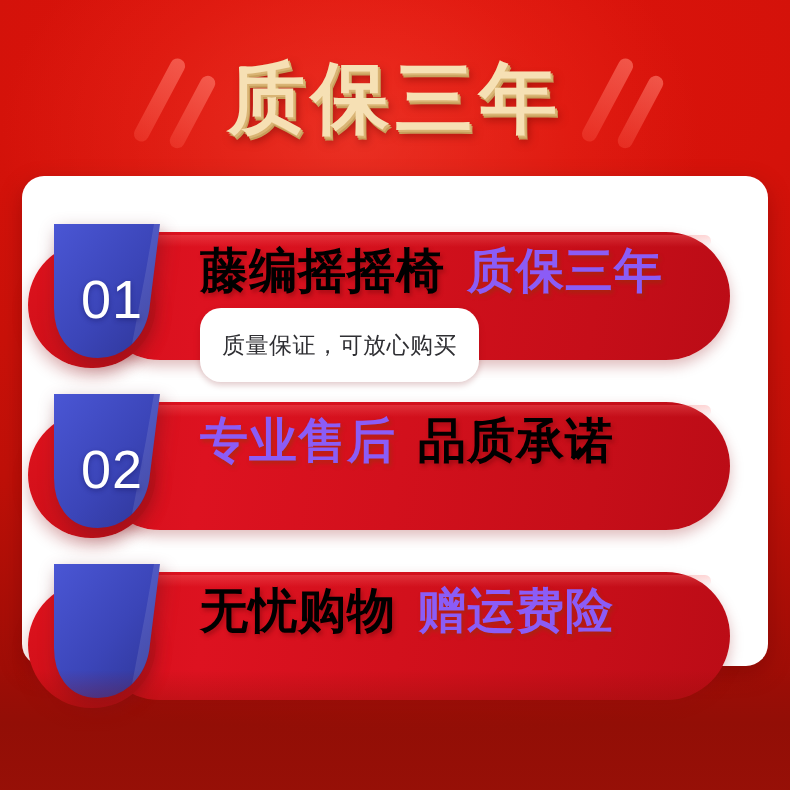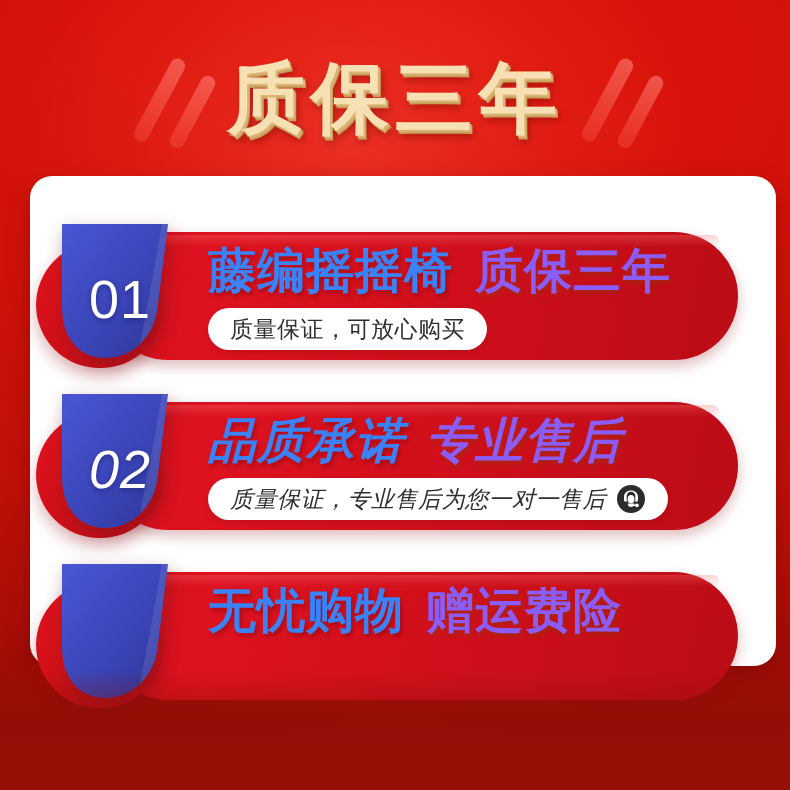--- a/index.html
+++ b/index.html
@@ -78,32 +78,31 @@
   
   .card {
     position: absolute;
     left: 22px;
     top: 176px;
     width: 746px;
     height: 490px;
     background: #ffffff;
     border-radius: 22px;
     box-shadow: 0 8px 22px rgba(90,6,3,0.35);
-    margin-left: 8px;
   }
 
   
   .row {
     position: absolute;
     left: 0;
     width: 746px;
     height: 165px;
   }
   .row.r1 { top: 48px;  }
-  .row.r2 { top: 218px; font-style: italic; }
+  .row.r2 { top: 218px; }
   .row.r3 { top: 388px; }
 
   .bar {
     position: absolute;
     left: 74px;
     top: 8px;
     width: 634px;
     height: 128px;
     border-radius: 64px;
     background: linear-gradient(100deg, #d6101b 0%, #dd1220 18%, #d2101c 48%, #c60e19 78%, #bb0c16 100%);
@@ -166,36 +165,36 @@
     align-items: center;
     white-space: nowrap;
   }
   .hl {
     font-size: 48px;
     font-weight: bold;
     line-height: 1;
     letter-spacing: 1px;
   }
   .hl.white {
-    color: #3b82f6;
+    color: #000000;
     text-shadow: 2px 3px 4px rgba(110,6,10,0.45);
   }
   .hl.yellow {
     color: #8b5cf6;
     text-shadow: 2px 3px 4px rgba(120,70,0,0.40);
   }
   .hl + .hl { margin-left: 22px; }
 
   
   .pill {
     position: absolute;
     left: 178px;
     top: 84px;
     height: 42px;
-    padding: 0 22px;
+    padding: 16px 22px;
     display: inline-flex;
     align-items: center;
     background: #ffffff;
     border-radius: 21px;
     box-shadow: 0 3px 6px rgba(120,8,12,0.22);
     white-space: nowrap;
   }
   .pill-text {
     font-size: 23px;
     color: #2f2f33;
@@ -262,33 +261,22 @@
               <stop offset="55%" stop-color="#3b45b8"></stop>
               <stop offset="100%" stop-color="#2e3596"></stop>
             </linearGradient>
           </defs>
           <path d="M8,0 L106,0 L96,80 Q94,106 76,122 Q62,134 44,134 Q22,134 10,118 Q0,104 0,84 L0,0 Z" fill="url(#bg2)"></path>
           <path d="M106,0 L96,80 Q94,104 78,120 L92,46 L100,0 Z" fill="#ffffff" opacity="0.10"></path>
         </svg>
         <div class="badge-num">02</div>
       </div>
       <div class="headline">
+        <span class="hl yellow">专业售后</span>
         <span class="hl white">品质承诺</span>
-        <span class="hl yellow">专业售后</span>
-      </div>
-      <div class="pill">
-        <span class="pill-text">质量保证，专业售后为您一对一售后</span>
-        <svg class="support-icon" width="30" height="30" viewBox="0 0 30 30" xmlns="http://www.w3.org/2000/svg">
-          <circle cx="15" cy="15" r="14" fill="#2b2b2b"></circle>
-          <path d="M15 6.6c-4.0 0-7.0 2.7-7.0 6.4v3.1c0 .9.7 1.6 1.6 1.6h1.1v-5.6c0-2.6 1.9-4.4 4.3-4.4s4.3 1.8 4.3 4.4v5.6h1.1c.9 0 1.6-.7 1.6-1.6v-3.1c0-3.7-3.0-6.4-7.0-6.4z" fill="#ffffff"></path>
-          <ellipse cx="15" cy="15.2" rx="3.4" ry="4.1" fill="#ffffff"></ellipse>
-          <path d="M11.6 19.6c0 1.9 1.5 3.4 3.4 3.4s3.4-1.5 3.4-3.4z" fill="#ffffff"></path>
-          <rect x="13.0" y="20.6" width="7.4" height="1.5" rx="0.75" fill="#ffffff"></rect>
-          <circle cx="21.0" cy="21.4" r="1.8" fill="#ffffff"></circle>
-        </svg>
       </div>
     </div>
 
     <div class="row r3">
       <div class="bar"></div>
       <div class="badge-blob"></div>
       <div class="badge">
         <svg width="130" height="150" viewBox="0 0 130 150" xmlns="http://www.w3.org/2000/svg">
           <defs>
             <linearGradient id="bg3" x1="0" y1="0" x2="1" y2="1">

